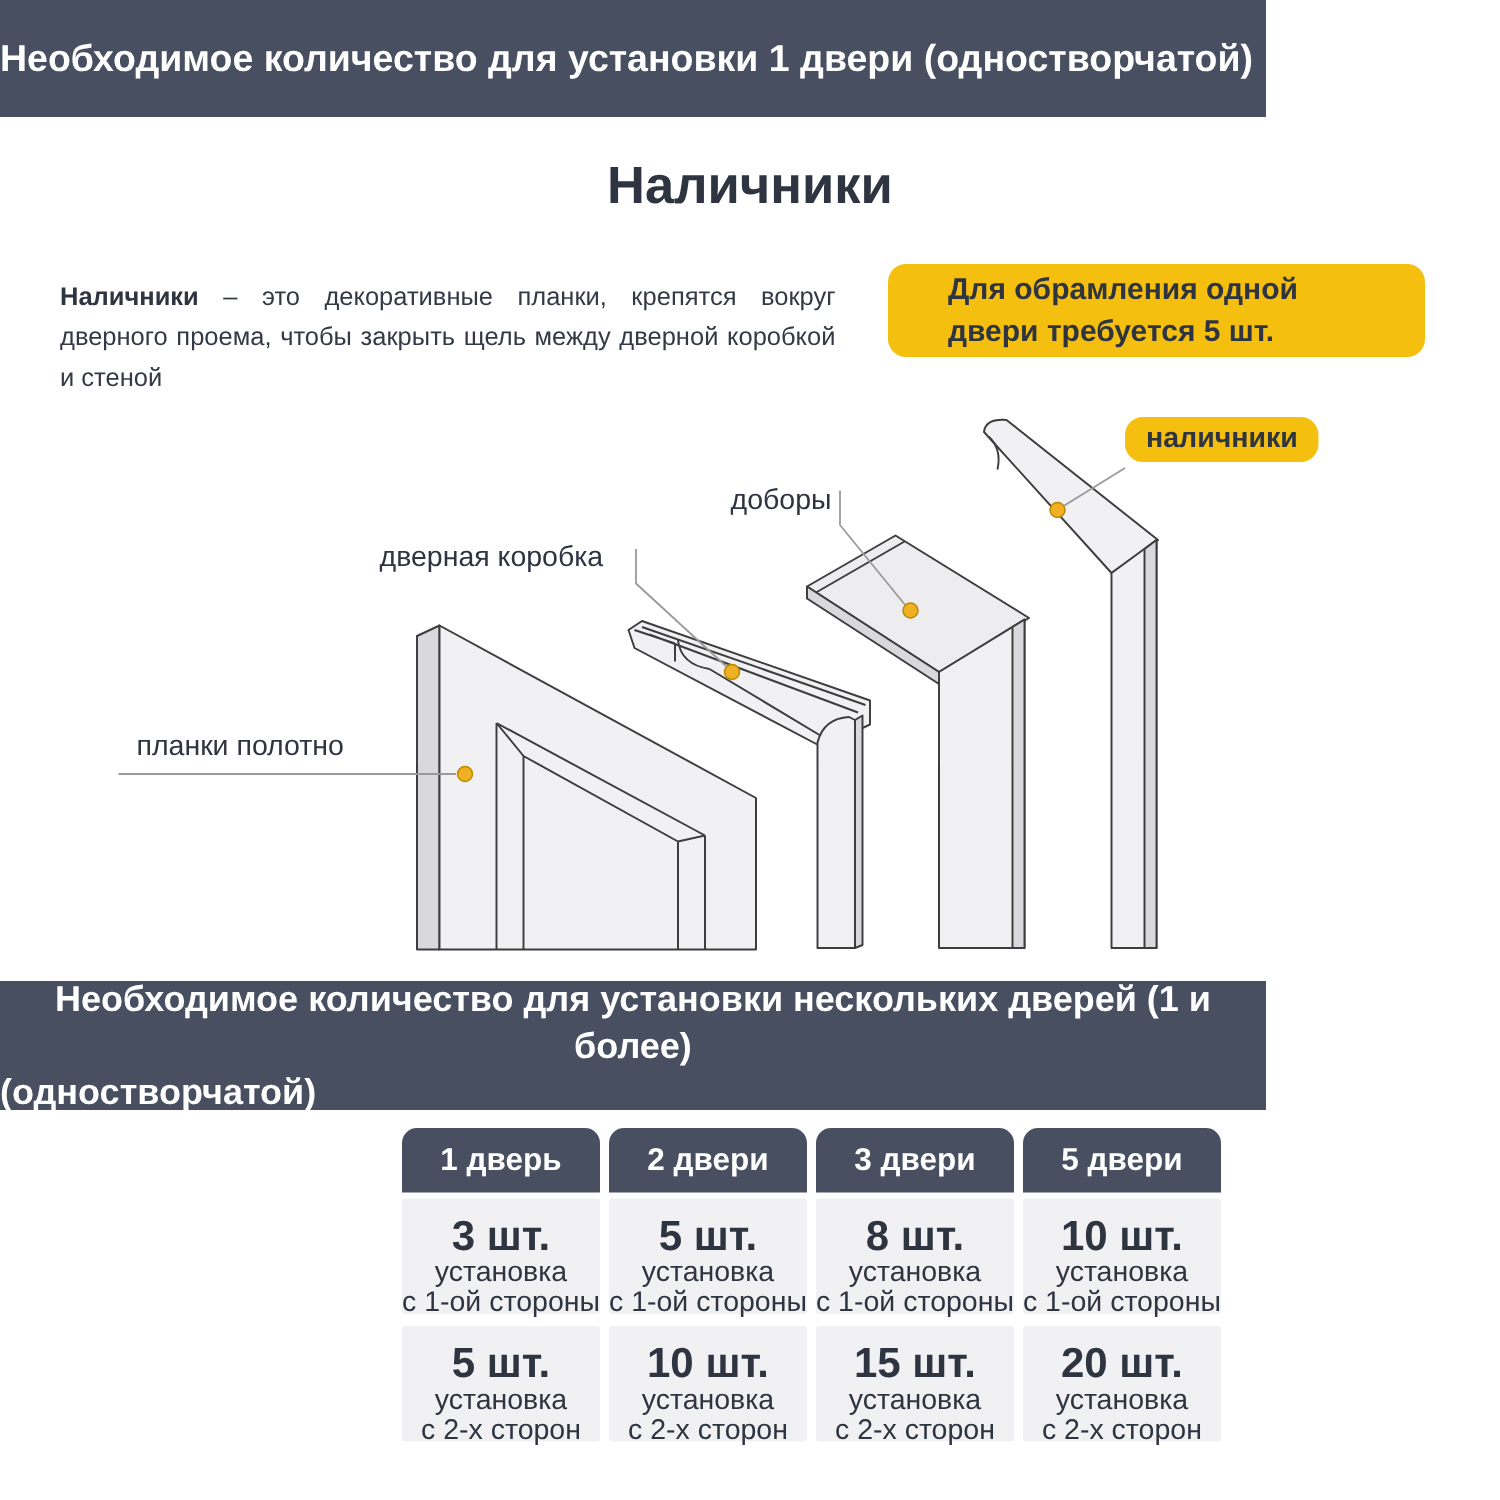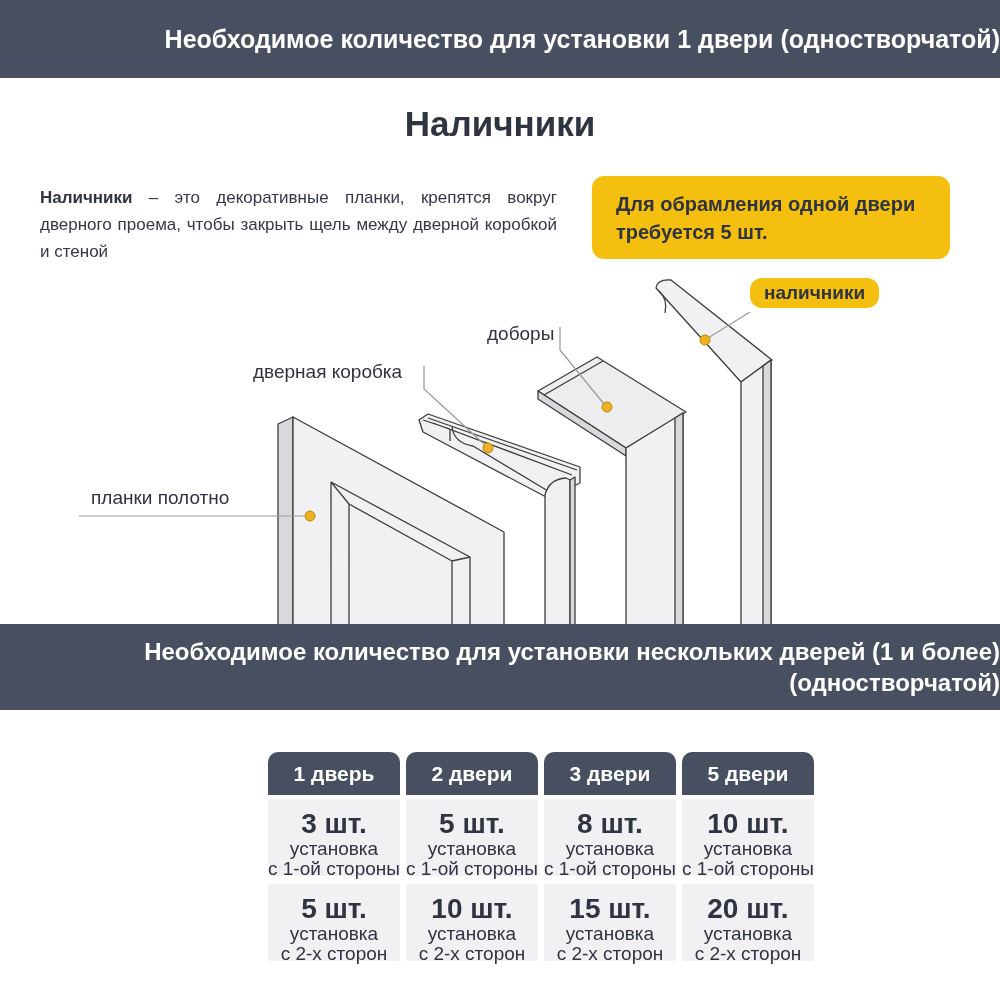--- a/index.html
+++ b/index.html
@@ -13,36 +13,36 @@
     --c-shape-top:#ededf0;
     --c-outline:#3d3d3d;
     --c-leader:#9a9a9a;
     --c-dot:#f0b023;
   }
   *{margin:0;padding:0;box-sizing:border-box;}
   html,body{background:#fff;}
   body{font-family:"Liberation Sans", sans-serif;}
   .page{position:relative;width:1000px;height:1000px;background:#fff;overflow:hidden;}
 
-  .banner{position:absolute;left:0;width:1000px;background:var(--c-banner);color:#fff;
-          display:flex;flex-direction:column;justify-content:center;align-items:flex-end;text-align:center;}
+  .banner{position:absolute;left:0;width:844px;background:var(--c-banner);color:#fff;
+          display:flex;flex-direction:column;justify-content:center;align-items:flex-start;text-align:center;}
   .banner-top{top:0;height:78px;font-size:25px;font-weight:bold;}
-  .banner-bottom{top:624px;height:86px;font-size:24px;font-weight:bold;line-height:31px;}
+  .banner-bottom{top:654px;height:86px;font-size:24px;font-weight:bold;line-height:31px;}
 
   .title{position:absolute;top:104px;left:0;width:1000px;text-align:center;
          font-size:35px;font-weight:bold;color:var(--c-text);}
 
   .description{position:absolute;top:184px;left:40px;width:517px;
                font-size:17px;line-height:27px;color:var(--c-body);
                text-align:justify;}
   .description b{color:var(--c-text);}
 
-  .highlight{position:absolute;top:176px;left:592px;width:358px;height:83px;
+  .highlight{position:absolute;top:176px;left:592px;width:358px;height:62px;
              background:var(--c-yellow);border-radius:12px;
-             display:flex;align-items:center;padding:0 24px;
+             display:flex;align-items:center;padding:0 40px;
              font-size:20px;font-weight:bold;color:var(--c-text);line-height:28px;}
 
   .diagram-svg{position:absolute;top:260px;left:0;width:1000px;height:395px;}
 
   .dlabel{position:absolute;font-size:19px;color:var(--c-text);white-space:nowrap;}
   .dlabel-door-leaf{top:487px;left:91px;}
   .dlabel-door-frame{top:361px;left:253px;}
   .dlabel-extensions{top:323px;left:487px;}
   .pill{position:absolute;top:278px;left:750px;background:var(--c-yellow);
         border-radius:12px;padding:4px 14px;font-size:19px;font-weight:bold;

